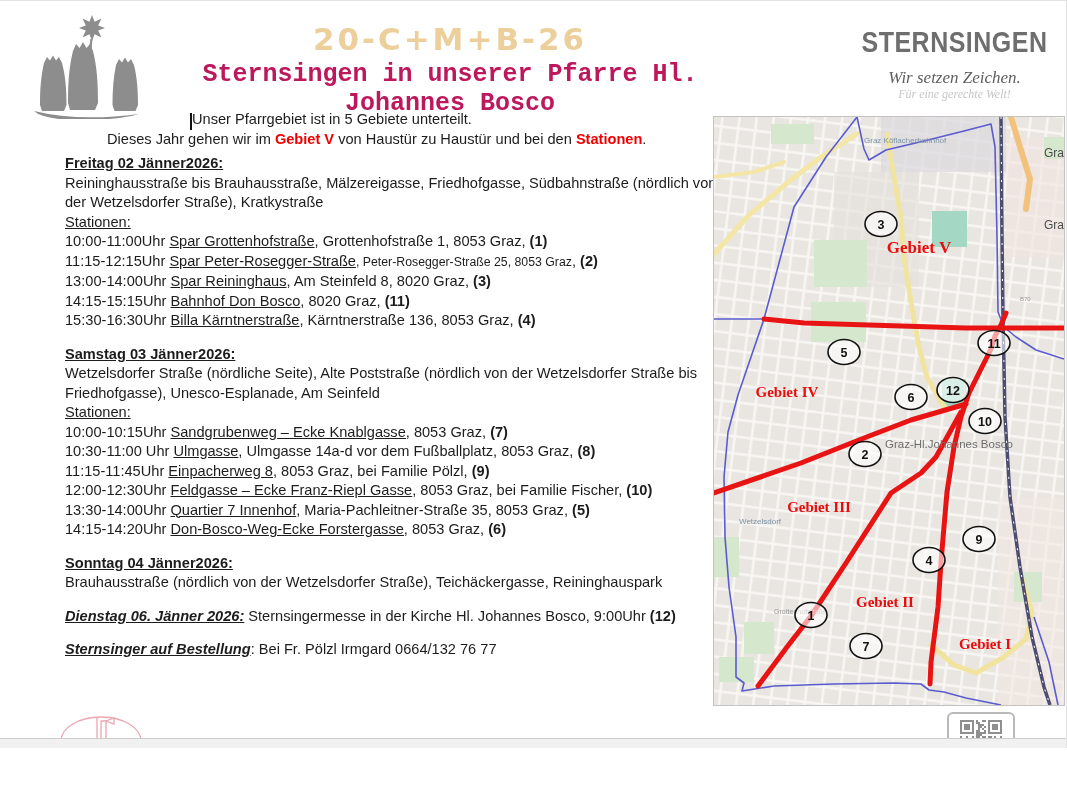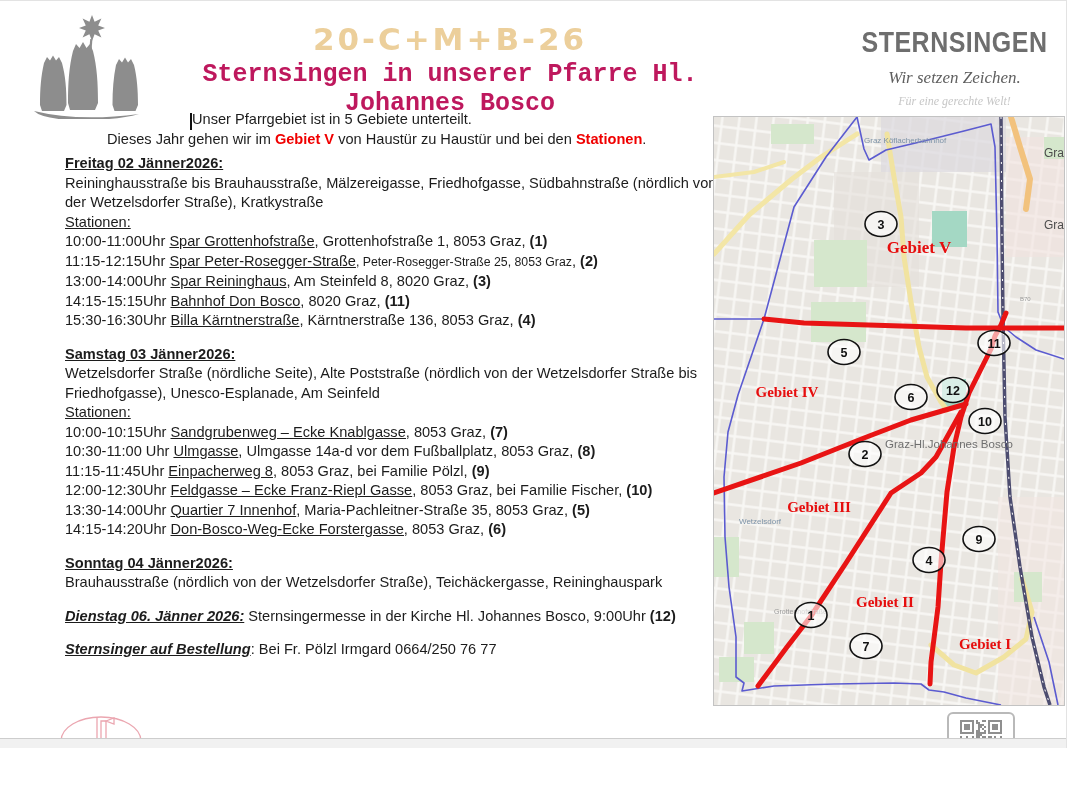--- a/index.html
+++ b/index.html
@@ -9,21 +9,21 @@
   
   #kings-logo{position:absolute;left:26px;top:12px;width:134px;height:106px;}
   #cmb{position:absolute;left:190px;top:20px;width:520px;text-align:center;
        font-family:"DejaVu Sans",sans-serif;font-weight:bold;font-size:31px;letter-spacing:3px;}
   #doc-title{position:absolute;left:190px;top:59px;width:520px;text-align:center;
        font-family:"Liberation Serif",serif;font-weight:bold;font-size:25px;}
   #brand{position:absolute;left:852px;top:28px;width:205px;text-align:center;line-height:1.1;}
   #brand .b1{font-size:25px;font-weight:bold;color:#6e6e6e;letter-spacing:0.5px;
              font-family:"Liberation Sans",sans-serif;transform:scaleY(1.15);}
   #brand .b2{font-size:17px;font-style:italic;color:#5f5f5f;font-family:"Liberation Serif",serif;margin-top:12px;}
-  #brand .b3{font-size:12px;font-style:italic;color:#c6c6c6;font-family:"Liberation Serif",serif;margin-top:8px;}
+  #brand .b3{font-size:12px;font-style:italic;color:#c6c6c6;font-family:"Liberation Serif",serif;margin-top:1px;}
   
   #cursor{position:absolute;left:190px;top:112px;width:1.5px;height:17px;background:#111;}
   #textcol{position:absolute;left:65px;top:109px;width:652px;font-size:14.6px;line-height:19.5px;}
   .intro1{padding-left:127px;}
   .intro2{padding-left:42px;margin-bottom:5px;}
   .redbold{color:#f00000;font-weight:bold;}
   .section{margin:0;}
   .section + .section{margin-top:14px;}
   .sec-head{font-weight:bold;text-decoration:underline;}
   .stations-label{text-decoration:underline;}
@@ -103,21 +103,21 @@
           <div class="station-row"><span class="st-time">13:30-14:00Uhr </span><span class="st-place">Quartier 7 Innenhof</span><span class="st-rest">, Maria-Pachleitner-Straße 35, 8053 Graz, </span><span class="st-num">(5)</span></div>
           <div class="station-row"><span class="st-time">14:15-14:20Uhr </span><span class="st-place">Don-Bosco-Weg-Ecke Forstergasse,</span><span class="st-rest"> 8053 Graz, </span><span class="st-num">(6)</span></div>
         </div>
         <div class="section">
           <div class="sec-head">Sonntag 04 Jänner2026:</div>
           <div class="sec-desc">Brauhausstraße (nördlich von der Wetzelsdorfer Straße), Teichäckergasse, Reininghauspark</div>
         </div>
       </div>
     <div id="notes">
         <div class="note"><span class="note-head">Dienstag 06. Jänner 2026:</span><span class="note-text"> Sternsingermesse in der Kirche Hl. Johannes Bosco, 9:00Uhr </span><span class="st-num">(12)</span></div>
-        <div class="note"><span class="note-head">Sternsinger auf Bestellung</span><span class="note-text">: Bei Fr. Pölzl Irmgard 0664/250 76 77</span></div>
+        <div class="note"><span class="note-head">Sternsinger auf Bestellung</span><span class="note-text">: Bei Fr. Pölzl Irmgard 0664/132 76 77</span></div>
       </div>
   </div>
 
   <div id="map-wrap">
     <svg id="map-svg" width="350" height="588" viewBox="0 0 350 588">
       <defs>
         <pattern id="streets" width="17" height="17" patternUnits="userSpaceOnUse" patternTransform="rotate(7)">
           <rect width="17" height="17" fill="#e9e6e1"></rect>
           <path d="M0,8.5 h17 M8.5,0 v17" stroke="#f8f7f4" stroke-width="2.4"></path>
         </pattern>

